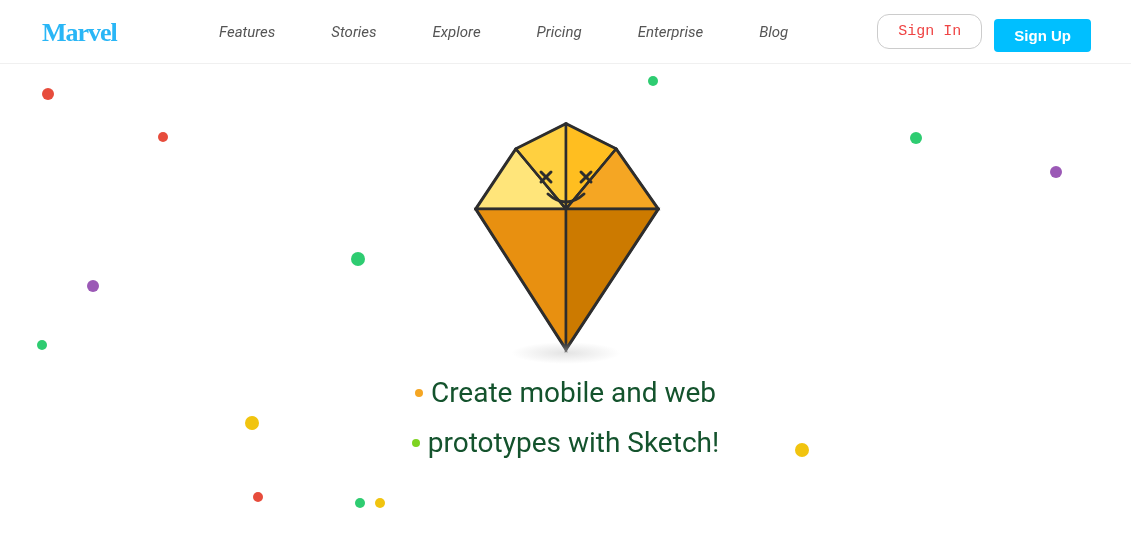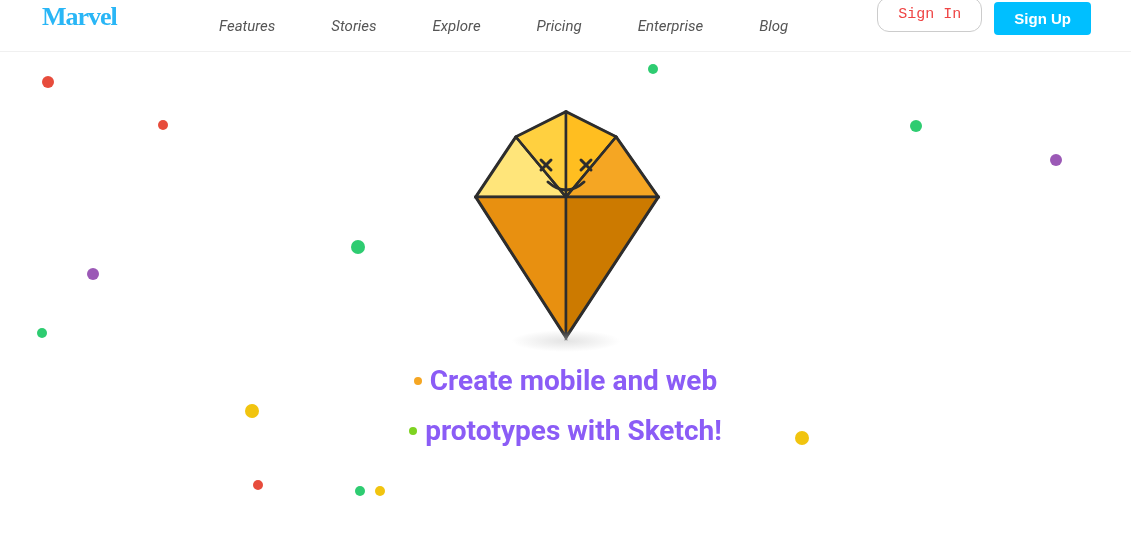--- a/index.html
+++ b/index.html
@@ -9,24 +9,24 @@
       background: #ffffff;
       width: 1131px;
       height: 533px;
       overflow: hidden;
       position: relative;
     }
 
     
     nav {
       display: flex;
-      align-items: flex-end;
+      align-items: center;
       justify-content: space-between;
       padding: 16px 40px;
-      height: 52px;
+      height: 64px;
       border-bottom: 1px solid #f0f0f0;
       position: relative;
       z-index: 10;
     }
 
     .nav-links {
       display: flex;
       align-items: center;
       gap: 56px;
       list-style: none;
@@ -98,22 +98,22 @@
       height: 22px;
       background: radial-gradient(ellipse, rgba(200,200,200,0.5) 0%, transparent 70%);
       border-radius: 50%;
     }
 
     
     .hero-text {
       margin-top: 20px;
       text-align: center;
       font-size: 28px;
-      font-weight: 700;
-      color: #8b5cf6;
+      font-weight: 400;
+      color: #14532d;
       line-height: 1.35;
       position: relative;
       z-index: 5;
     }
 
     .hero-text-line {
       display: flex;
       align-items: center;
       justify-content: center;
       gap: 8px;

